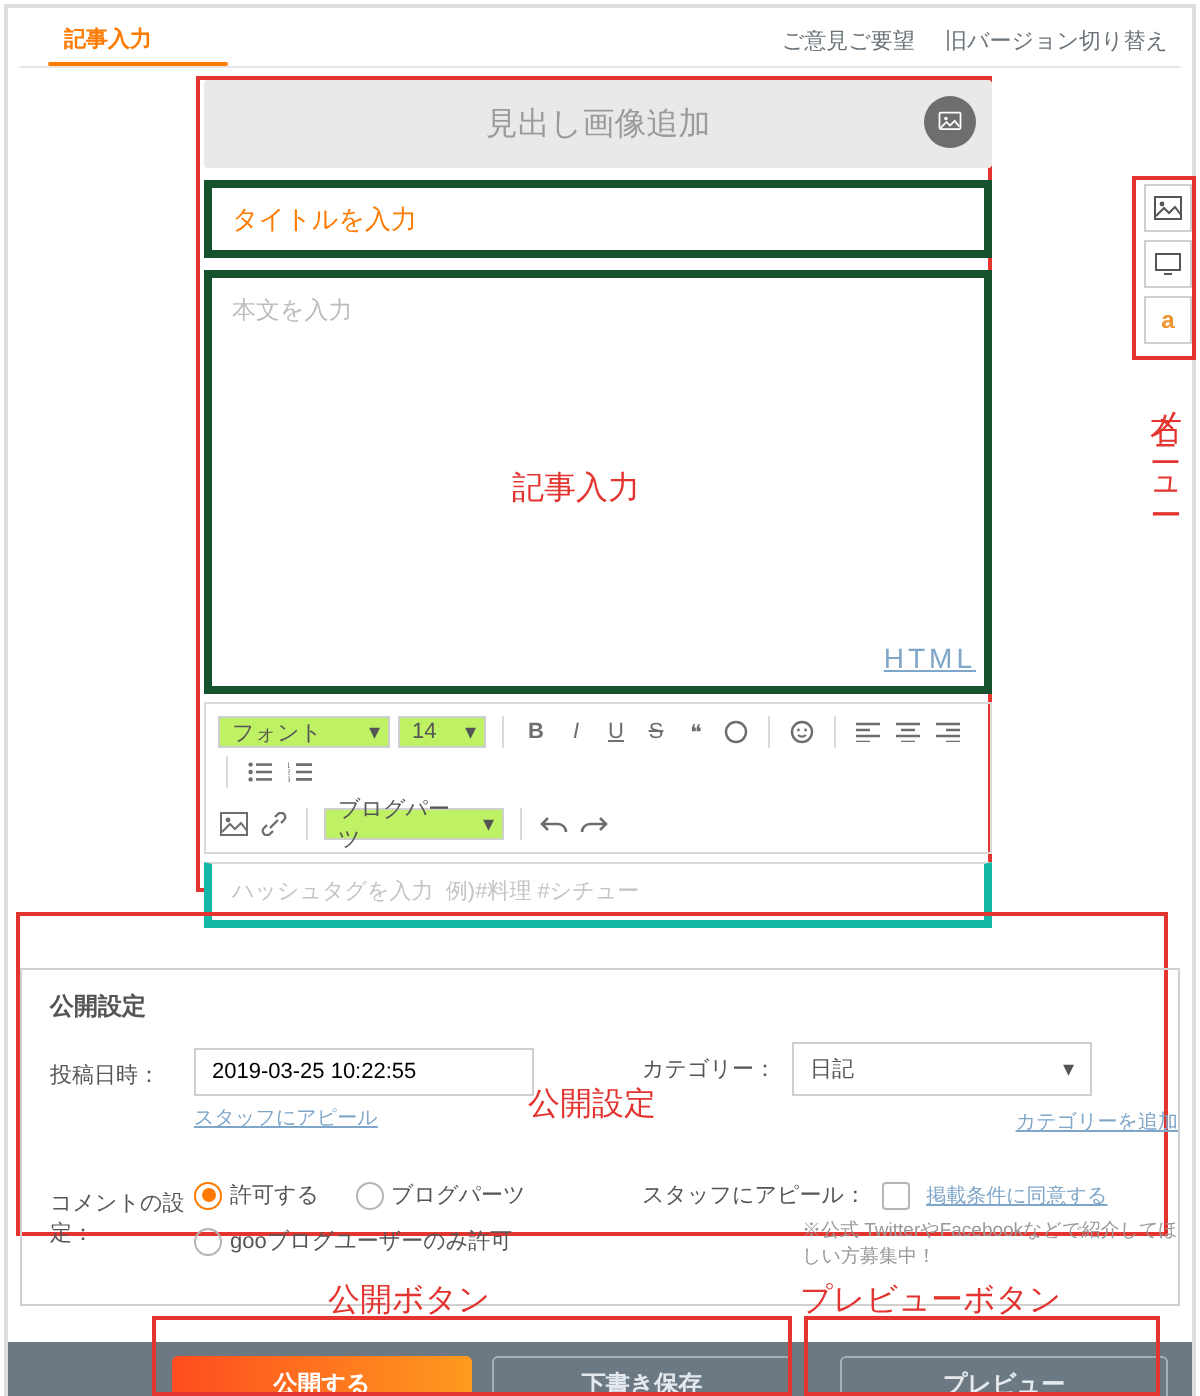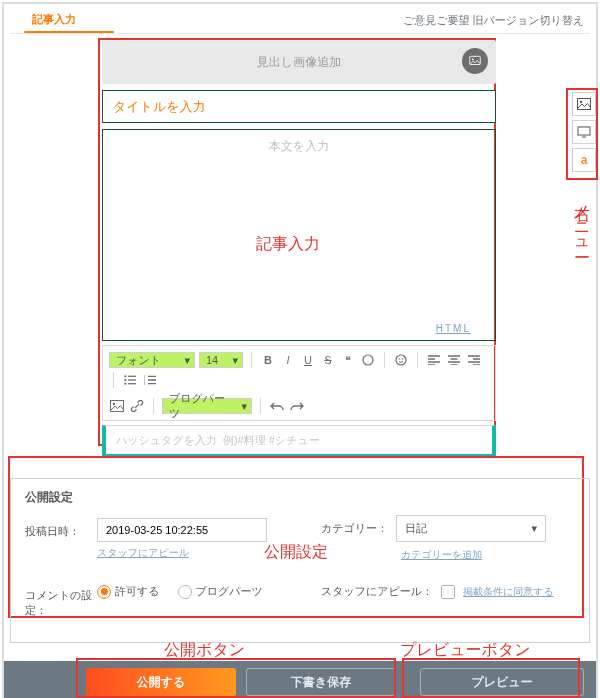--- a/index.html
+++ b/index.html
@@ -3,40 +3,40 @@
 <meta charset="utf-8">
 <style>
   * { box-sizing: border-box; font-family: "Hiragino Sans", "Meiryo", sans-serif; }
   body { margin: 0; background: #fff; width: 600px; }
   .frame { border: 2px solid #ddd; width: 596px; margin: 2px; padding: 4px 6px 0 6px; position: relative; }
 
   
   .tabs-row { display: flex; align-items: center; justify-content: space-between; font-size: 11px; padding: 0 6px; }
   .tab-active { color: #ff7a00; font-weight: 600; padding: 4px 16px 6px 16px; }
   .tab-underline { height: 2px; background: #ff7a00; width: 90px; margin-left: 14px; margin-top: -2px; border-radius: 2px; }
-  .tab-links a { color: #6a737a; text-decoration: none; }
+  .tab-links a { color: #6a737a; text-decoration: none; margin-left: 12px; }
 
   .divider { height: 1px; background: #e6e6e6; margin: 0 0 6px 0; }
 
   .red-box { border: 2px solid #e3342f; position: absolute; pointer-events: none; }
   .red-label { position: absolute; color: #e3342f; font-size: 16px; font-weight: 400; pointer-events: none; white-space: nowrap; }
   .red-label.vert { writing-mode: vertical-rl; }
 
   
   .editor-wrap { width: 394px; margin-left: 92px; position: relative; }
-  .hero { background: #e9e9e9; height: 44px; border-radius: 2px; display: flex; align-items: center; justify-content: center; position: relative; color: #9b9b9b; font-size: 12px; }
+  .hero { background: #e9e9e9; height: 44px; border-radius: 2px; display: flex; align-items: center; justify-content: center; position: relative; color: #9b9b9b; font-size: 16px; }
   .hero-circle { position: absolute; right: 8px; top: 8px; width: 26px; height: 26px; background: #6e6e6e; border-radius: 50%; display: flex; align-items: center; justify-content: center; color: #fff; }
   .hero-circle svg { width: 14px; height: 14px; }
 
-  .panel { border: 1px solid #14532d; }
+  .panel { border: 4px solid #14532d; }
   .title-input input { width: 100%; border: none; outline: none; padding: 8px 10px; font-size: 13px; color: #444; }
   .title-input input::placeholder { color: #ff7a00; }
 
-  .body-area { height: 212px; padding: 8px 10px; color: #bdbdbd; font-size: 12px; position: relative; text-align: center; }
-  .body-area .html-link { position: absolute; right: 24px; bottom: 6px; color: #7fa6c9; font-size: 10px; text-decoration: underline; letter-spacing: 2px; cursor: pointer; }
+  .body-area { height: 212px; padding: 8px 10px; color: #bdbdbd; font-size: 12px; position: relative; }
+  .body-area .html-link { position: absolute; right: 4px; bottom: 6px; color: #7fa6c9; font-size: 14px; text-decoration: underline; letter-spacing: 2px; cursor: pointer; }
 
   
   .toolbar { border: 1px solid #d9d9d9; margin-top: 4px; padding: 6px 6px; display: flex; flex-wrap: wrap; align-items: center; gap: 4px; font-size: 11px; color: #6e6e6e; }
   .toolbar .sep { width: 1px; height: 16px; background: #d9d9d9; margin: 0 4px; }
   .tb-select { border: 1px solid #cfcfcf; padding: 2px 18px 2px 6px; font-size: 11px; color: #555; background: #bef264; position: relative; display: inline-flex; align-items: center; height: 16px; }
   .tb-select .caret { position: absolute; right: 4px; top: 50%; transform: translateY(-50%); }
   .tb-btn { min-width: 16px; height: 16px; display: inline-flex; align-items: center; justify-content: center; cursor: pointer; color: #6e6e6e; }
   .toolbar-row2 { display: flex; align-items: center; gap: 4px; width: 100%; margin-top: 6px; }
 
   .hashtag input { width: 100%; border: 4px solid #14b8a6; border-top: 1px solid #d9d9d9; outline: none; padding: 8px 10px; font-size: 11px; margin-top: 4px; }
@@ -257,44 +257,51 @@
     </div>
 
     <div class="pub-right-col">
       <div style="display:flex; align-items:center; gap:8px;text-align:center;">
         <span>カテゴリー：</span>
         <span class="pub-select">
           <span>日記</span>
           <span>▾</span>
         </span>
       </div>
-      <div style="margin:6px 0 0 80px;"><span class="pub-link">カテゴリーを追加</span></div>
+      <div style="margin:6px 0 0 80px;text-align:right;"><span class="pub-link">カテゴリーを追加</span></div>
 
       <div style="display:flex; align-items:flex-end; gap:8px; margin-top:22px;">
         <span>スタッフにアピール：</span>
         <span class="checkbox"></span>
         <span class="pub-link">掲載条件に同意する</span>
       </div>
+      <div class="small-note" style="margin:4px 0 0 80px;">※公式 TwitterやFacebookなどで紹介してほしい方募集中！</div>
     </div>
 
     <div style="display:flex; align-items:flex-start;">
       <div class="pub-label" style="padding-top:22px;">コメントの設定：</div>
       <div>
         <div class="radio-row">
           <span class="radio-item">
             <span class="radio">
                 <span class="dot"></span>
               </span>
             <span>許可する</span>
           </span>
           <span class="radio-item">
             <span class="radio gray"></span>
             <span>ブログパーツ</span>
           </span>
         </div>
+        <div class="radio-row" style="margin-top:8px;">
+          <span class="radio-item">
+            <span class="radio gray"></span>
+            <span>gooブログユーザーのみ許可</span>
+          </span>
+        </div>
       </div>
     </div>
   </div>
 
   <div class="red-label" style="left:396px; top:636px;">プレビューボタン</div>
   <div class="red-label" style="left:160px; top:636px;">公開ボタン</div>
 
   <div class="bottom-bar">
     <div style="width:60px;"></div>
     <div class="btn btn-publish">公開する</div>

